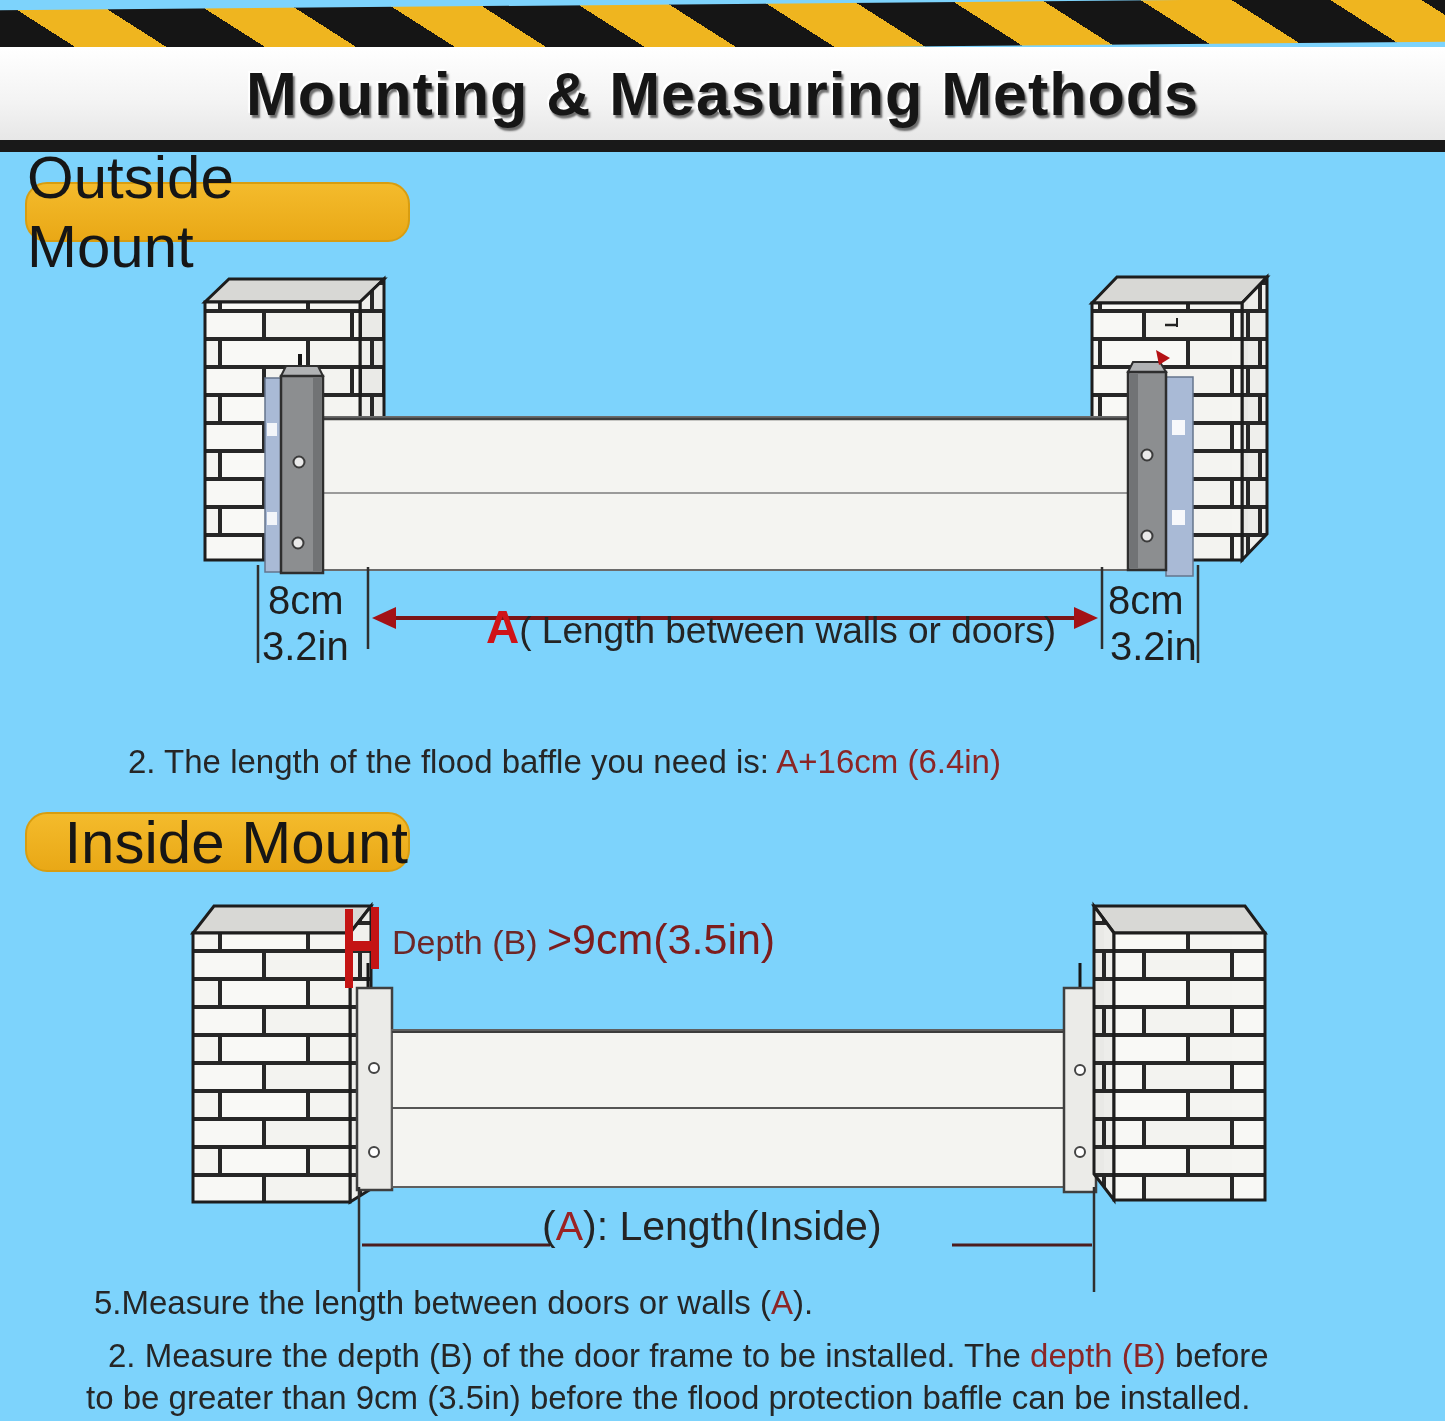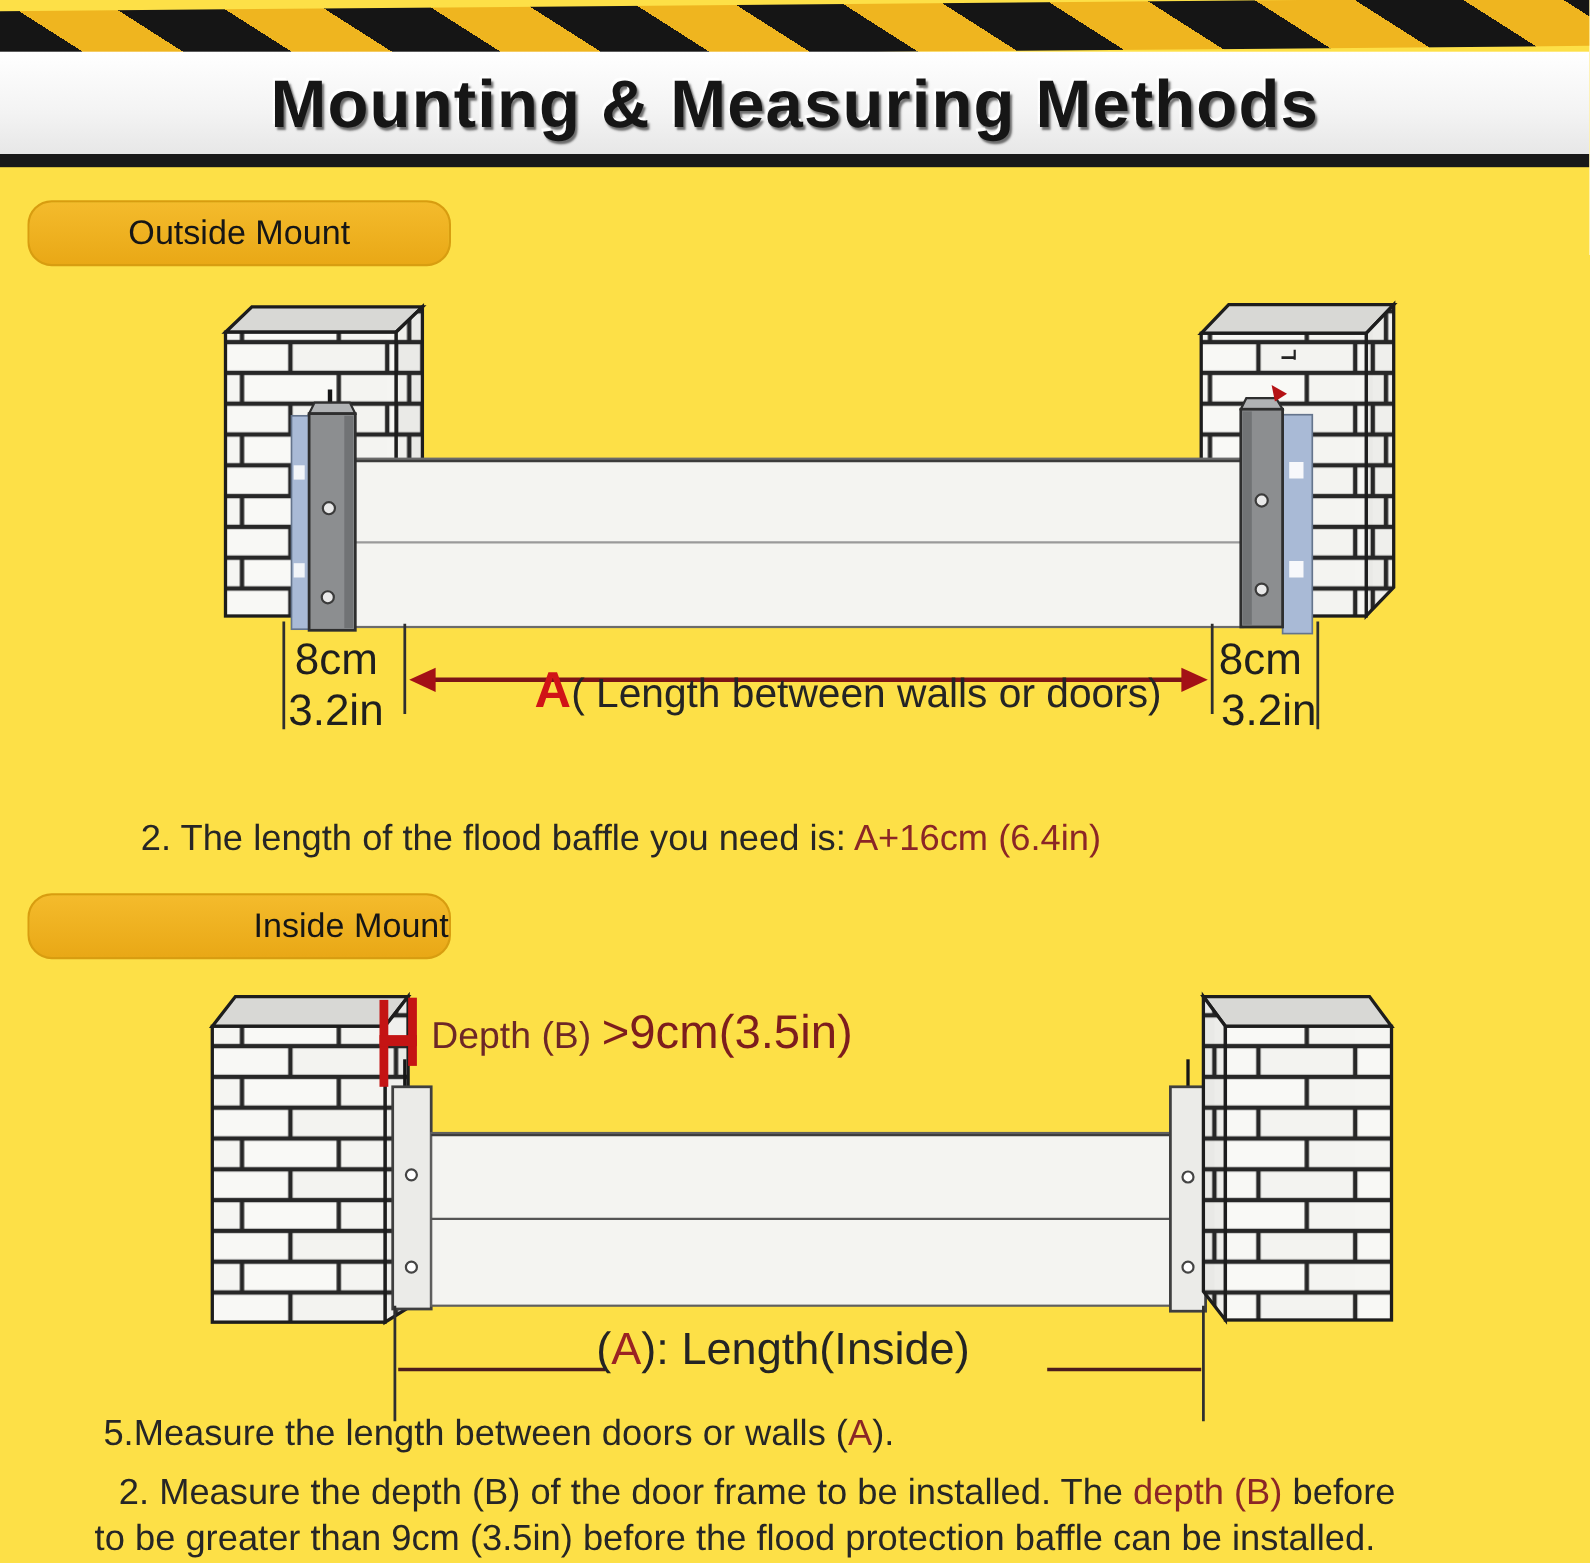--- a/index.html
+++ b/index.html
@@ -1,36 +1,36 @@
 <!DOCTYPE html>
 <html><head>
 <meta charset="utf-8">
 <style>
   html,body { margin:0; padding:0; background:#ffffff; }
-  .page { position:relative; width:1445px; height:1421px; background:#fde047; overflow:hidden;
+  .page { position:relative; width:1445px; height:1421px; background:#7dd3fc; overflow:hidden;
           font-family:"Liberation Sans", sans-serif; }
   .abs { position:absolute; }
 
   
   .stripes { left:-12px; top:4px; width:1470px; height:44px;
              background:repeating-linear-gradient(33deg,#151515 0 53px,#efb51f 53px 102px);
              transform:rotate(-0.5deg); }
   .titleband { left:0; top:47px; width:1445px; height:93px;
                background:linear-gradient(180deg,#ffffff 0%,#f3f3f3 60%,#e7e7e7 100%);
                display:flex; align-items:center; justify-content:center; }
   .title { font-size:61px; font-weight:bold; letter-spacing:1px; color:#161616;
            text-shadow:-2px -2px 1px #ffffff, 2px 3px 2px rgba(0,0,0,0.55); }
   .blackbar { left:0; top:140px; width:1445px; height:12px; background:#191919; }
 
   
   .tag { left:25px; width:385px; height:60px; border-radius:22px;
          background:linear-gradient(180deg,#f4bb2c,#e9a816);
          border:2px solid #d89d10; box-sizing:border-box;
          display:flex; align-items:center; justify-content:center;
-         font-size:31px; color:#161616; }
+         font-size:60px; color:#161616; }
 
   
   .dim  { font-size:40px; color:#1f1f1f; white-space:nowrap; }
   .spanlabel { white-space:nowrap; }
   .spanlabel .bigA { font-size:46px; font-weight:bold; color:#d01317; }
   .spanlabel .rest { font-size:37px; color:#242424; }
   .step { font-size:33px; color:#262626; white-space:nowrap; }
   .hl   { color:#8b2626; }
   .depthlabel { white-space:nowrap; color:#6d2727; }
   .depthlabel .pre { font-size:34px; }

